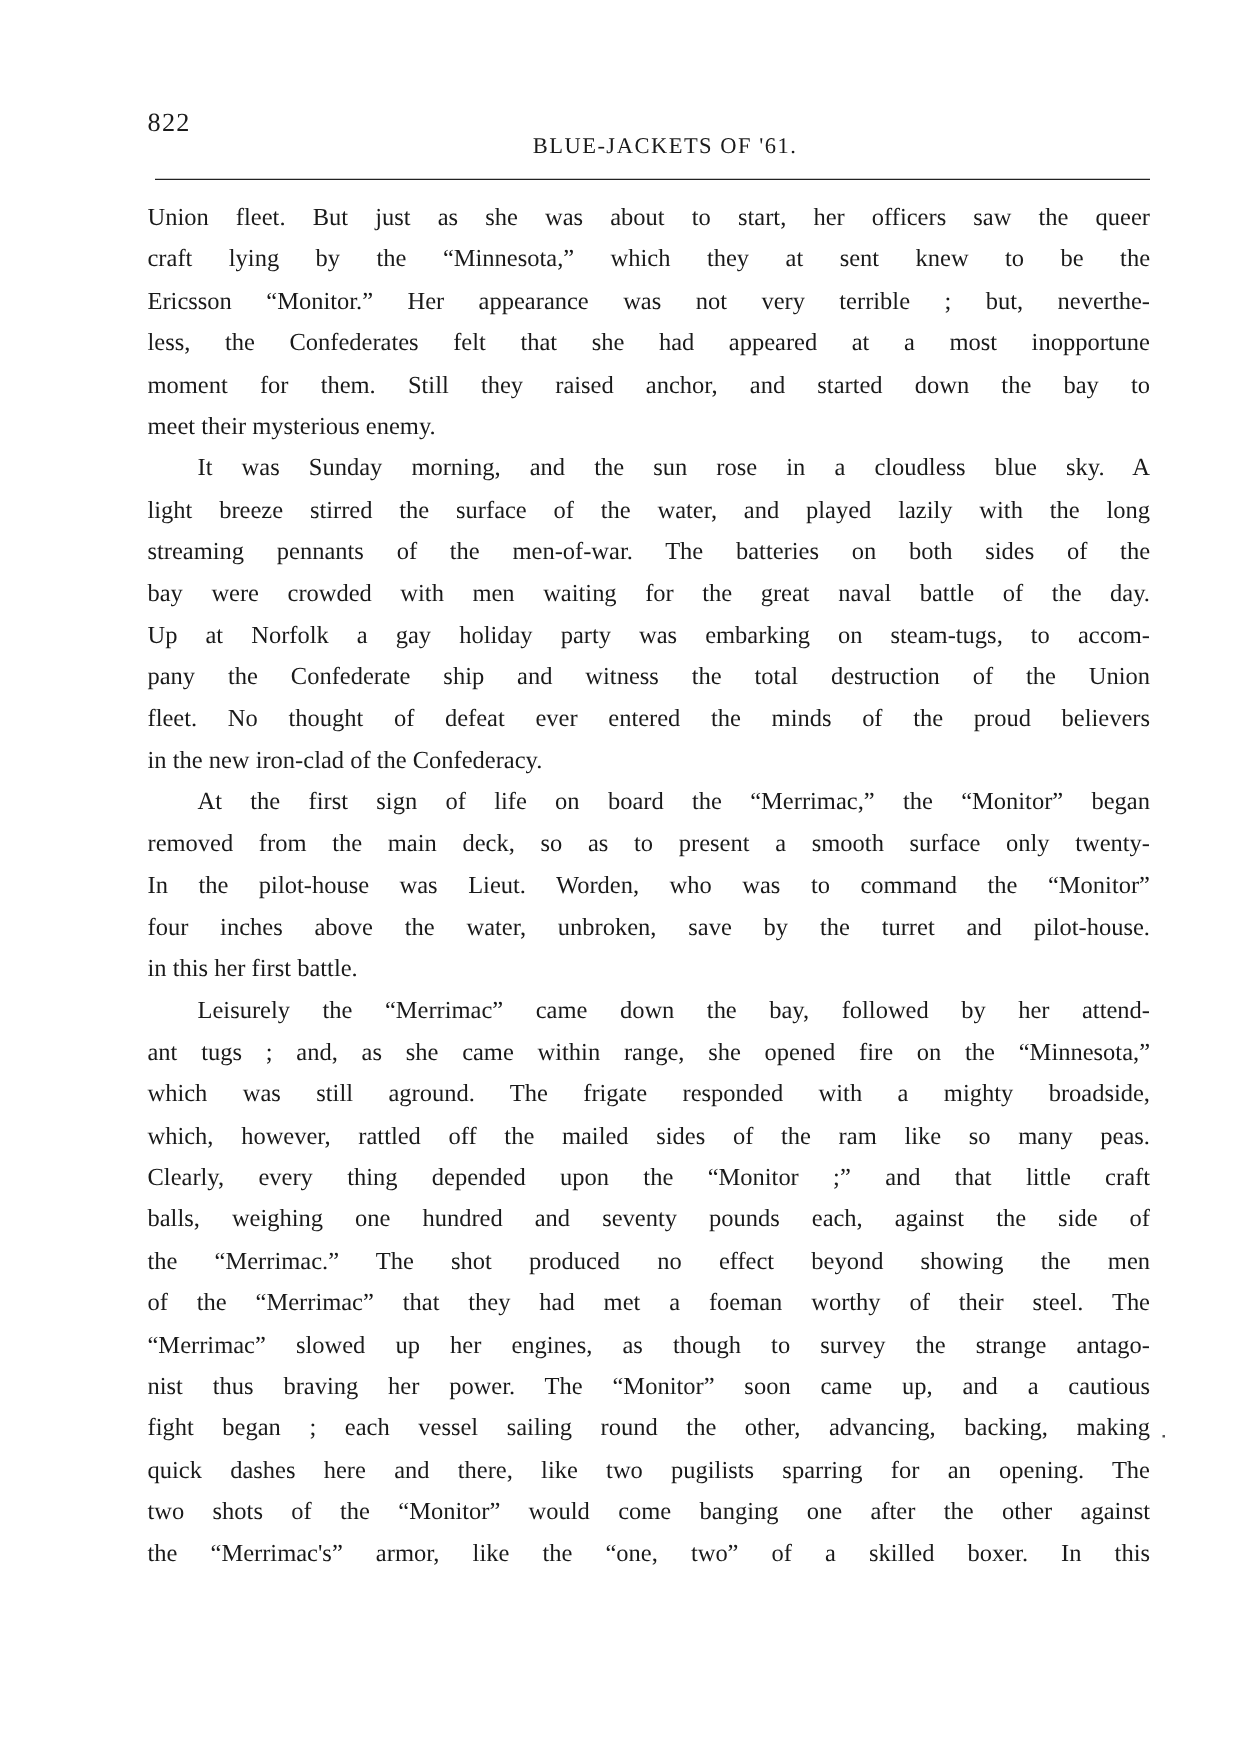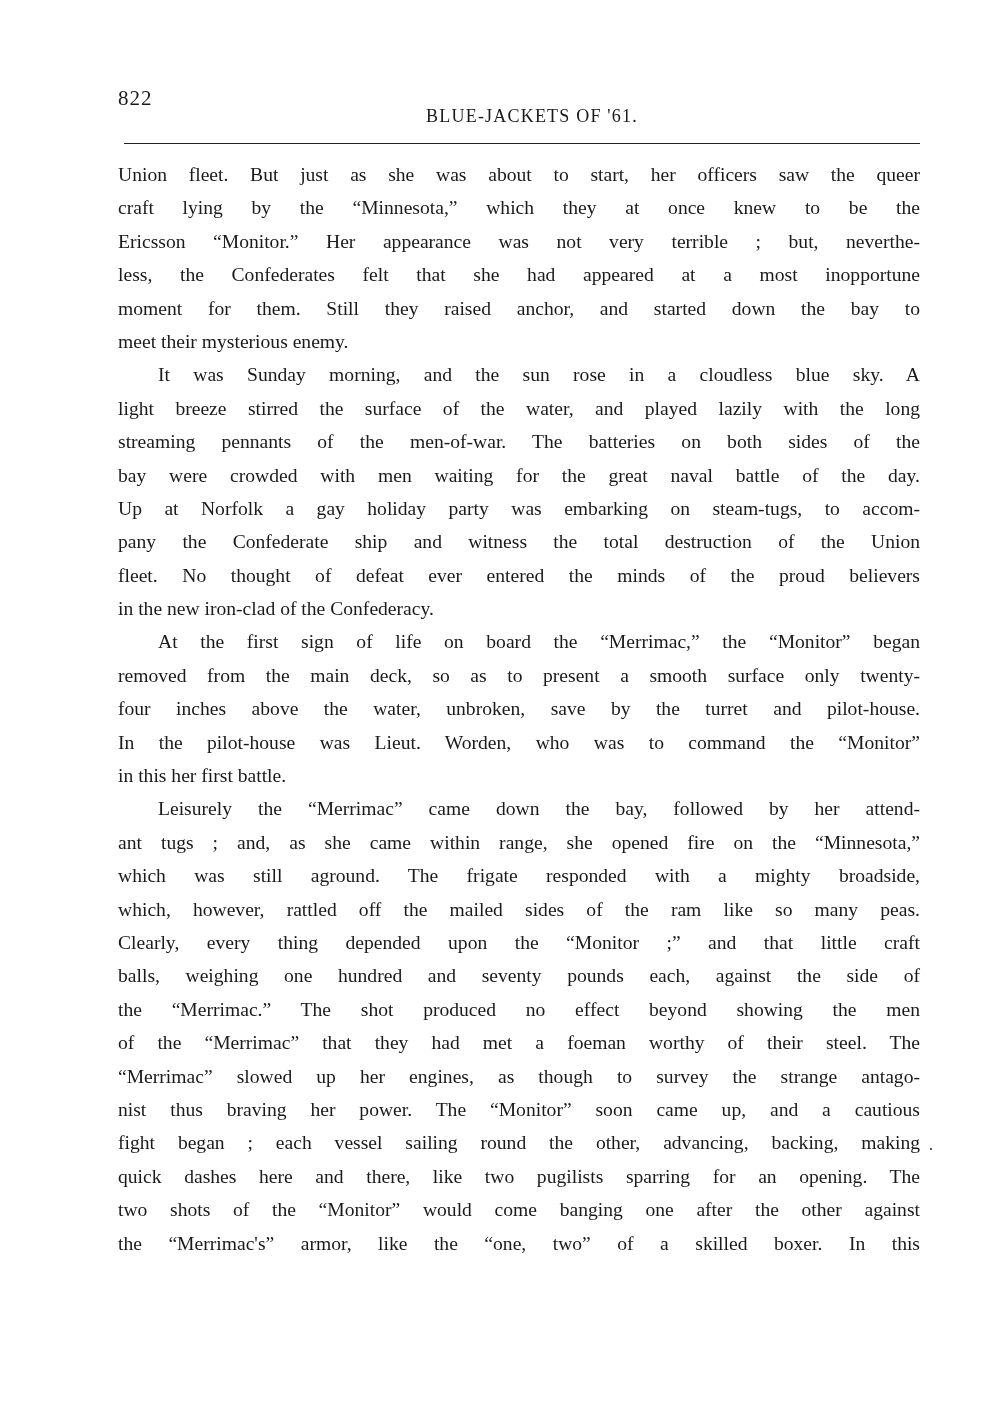--- a/index.html
+++ b/index.html
@@ -91,43 +91,43 @@
   <div class="running-head">
     <span class="page-number">822</span>
     <span class="running-title">BLUE-JACKETS OF '61.</span>
   </div>
   <div class="head-rule"></div>
 
   <div class="body-text" id="body-text">
 
     <div class="paragraph">
       <div class="line">Union fleet.  But just as she was about to start, her officers saw the queer</div>
-      <div class="line">craft lying by the “Minnesota,” which they at once knew to be the</div>
+      <div class="line">craft lying by the “Minnesota,” which they at sent knew to be the</div>
       <div class="line">Ericsson “Monitor.”  Her appearance was not very terrible ; but, neverthe-</div>
       <div class="line">less, the Confederates felt that she had appeared at a most inopportune</div>
       <div class="line">moment for them.  Still they raised anchor, and started down the bay to</div>
       <div class="line last">meet their mysterious enemy.</div>
     </div>
 
     <div class="paragraph">
       <div class="line indent">It was Sunday morning, and the sun rose in a cloudless blue sky.  A</div>
       <div class="line">light breeze stirred the surface of the water, and played lazily with the long</div>
       <div class="line">streaming pennants of the men-of-war.  The batteries on both sides of the</div>
       <div class="line">bay were crowded with men waiting for the great naval battle of the day.</div>
       <div class="line">Up at Norfolk a gay holiday party was embarking on steam-tugs, to accom-</div>
       <div class="line">pany the Confederate ship and witness the total destruction of the Union</div>
       <div class="line">fleet.  No thought of defeat ever entered the minds of the proud believers</div>
       <div class="line last">in the new iron-clad of the Confederacy.</div>
     </div>
 
     <div class="paragraph">
       <div class="line indent">At the first sign of life on board the “Merrimac,” the “Monitor” began</div>
       <div class="line">removed from the main deck, so as to present a smooth surface only twenty-</div>
+      <div class="line">In the pilot-house was Lieut. Worden, who was to command the “Monitor”</div>
       <div class="line">four inches above the water, unbroken, save by the turret and pilot-house.</div>
-      <div class="line">In the pilot-house was Lieut. Worden, who was to command the “Monitor”</div>
       <div class="line last">in this her first battle.</div>
     </div>
 
     <div class="paragraph">
       <div class="line indent">Leisurely the “Merrimac” came down the bay, followed by her attend-</div>
       <div class="line">ant tugs ; and, as she came within range, she opened fire on the “Minnesota,”</div>
       <div class="line">which was still aground.  The frigate responded with a mighty broadside,</div>
       <div class="line">which, however, rattled off the mailed sides of the ram like so many peas.</div>
       <div class="line">Clearly, every thing depended upon the “Monitor ;” and that little craft</div>
       <div class="line">balls, weighing one hundred and seventy pounds each, against the side of</div>

